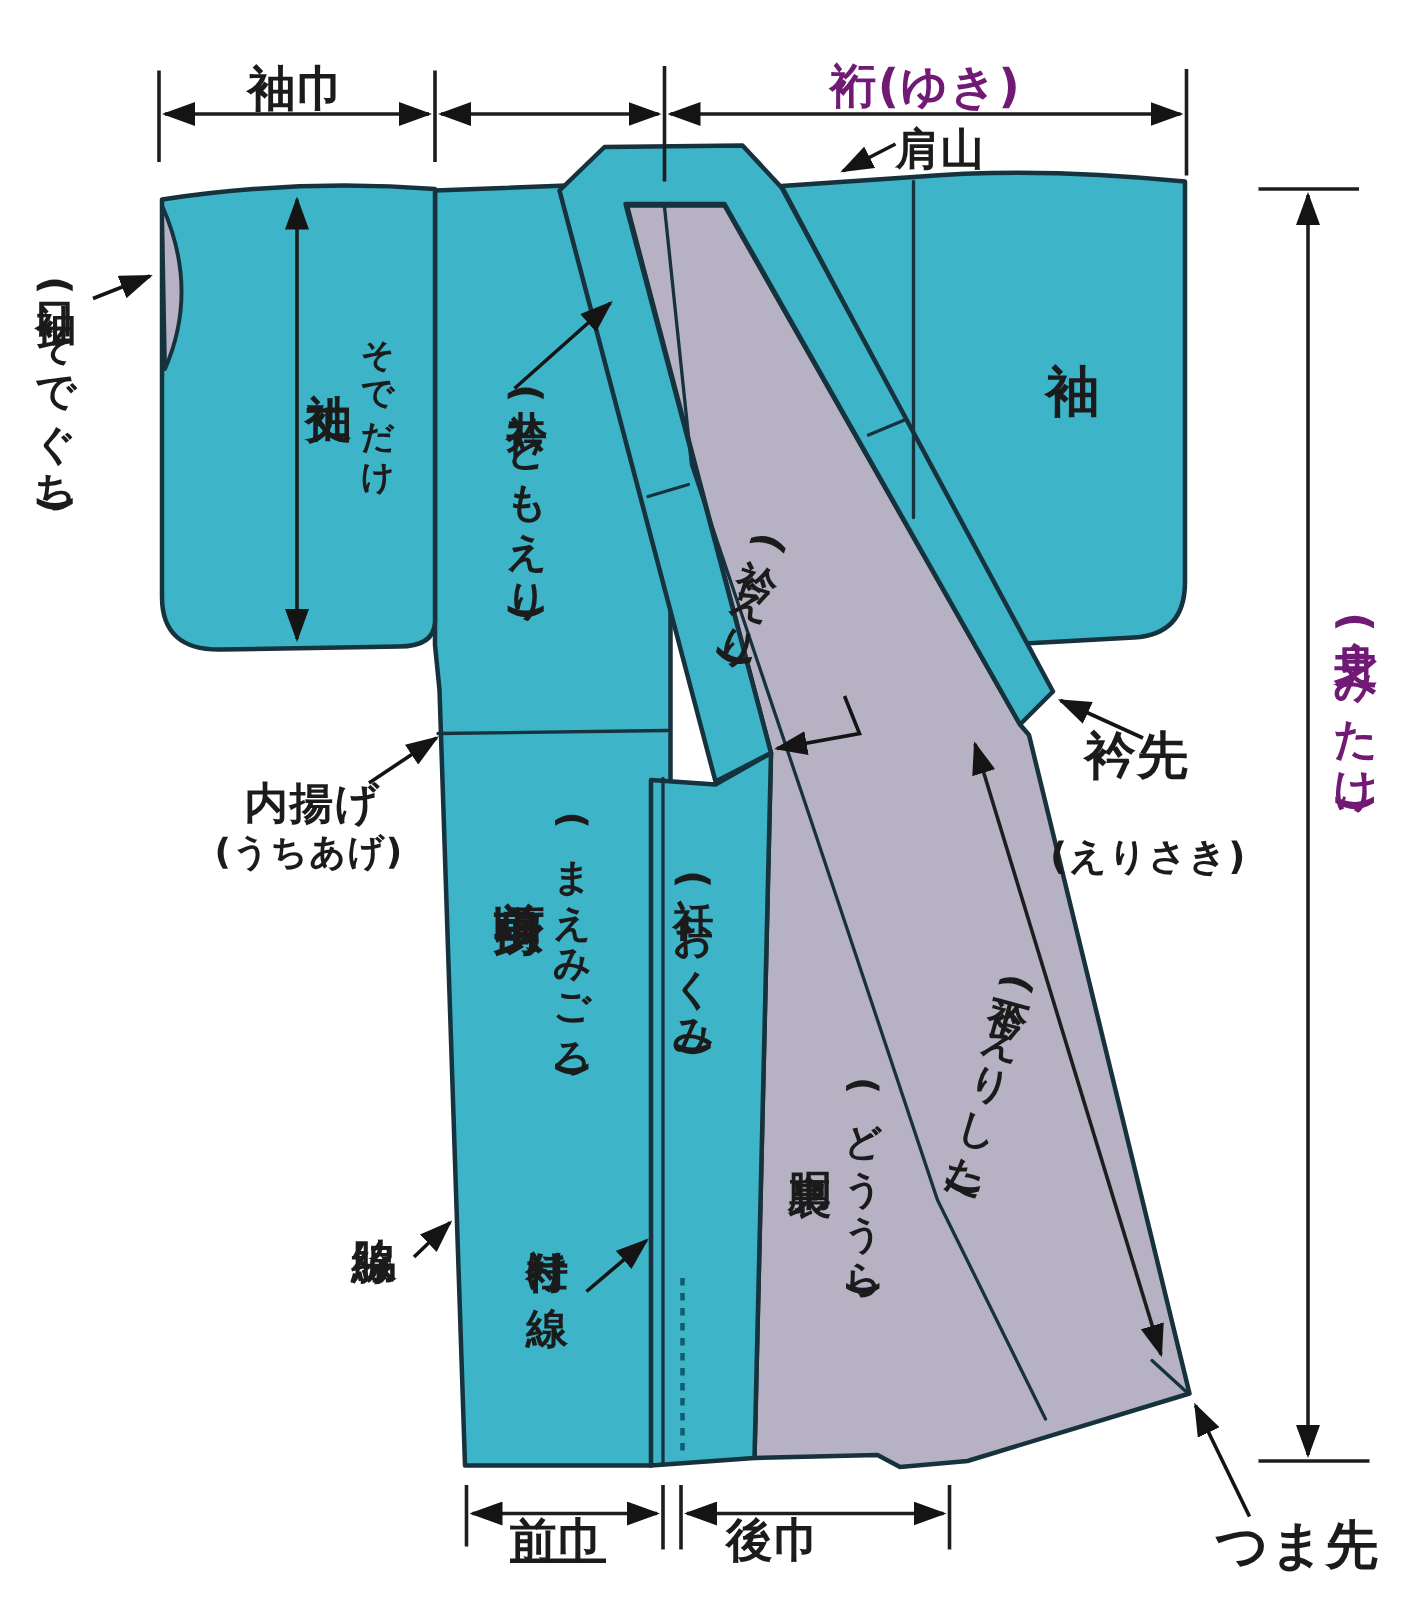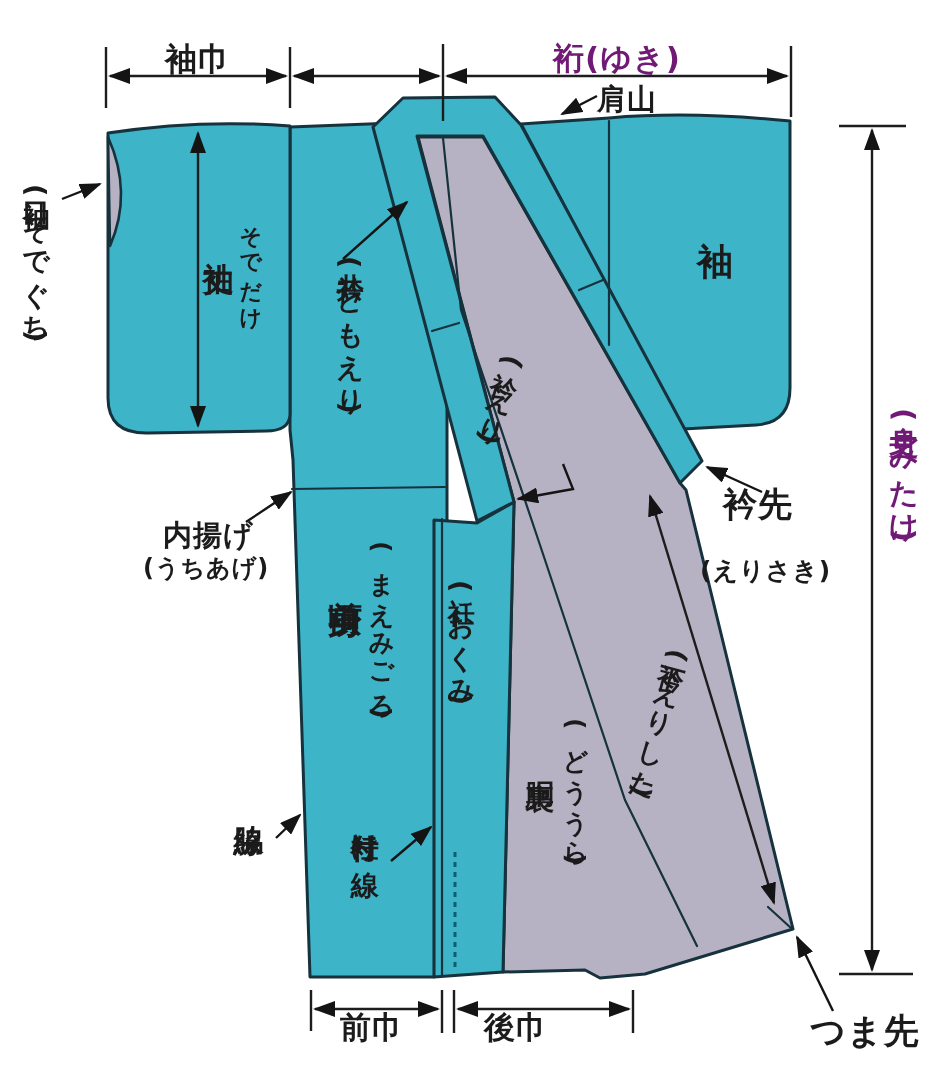--- a/index.html
+++ b/index.html
@@ -122,19 +122,19 @@
   <div class="lbl v" style="left:562px;top:718px;font-size:25px;">(どううら)</div>
   <div class="lbl v" style="left:524px;top:758px;font-size:29px;">胴裏</div>
   <div class="lbl v rot15" style="left:666px;top:646px;font-size:26px;">衿下(えりした)</div>
 
   <div class="lbl" style="left:723px;top:486px;font-size:34px;">衿先</div>
   <div class="lbl" style="left:700px;top:517px;font-size:25px;margin-top:40px;">(えりさき)</div>
 
   <div class="lbl v" style="left:232px;top:801px;font-size:30px;">脇線</div>
   <div class="lbl v" style="left:349px;top:811px;font-size:28px;">衽付け線</div>
 
-  <div class="lbl" style="left:340px;top:1011px;font-size:31px;">前巾</div>
+  <div class="lbl" style="left:340px;top:1011px;font-size:31px;text-decoration:underline;">前巾</div>
   <div class="lbl" style="left:484px;top:1011px;font-size:31px;">後巾</div>
   <div class="lbl" style="left:810px;top:1013px;font-size:35px;">つま先</div>
 
   <div class="lbl v red" style="left:888px;top:404px;font-size:29px;">身丈(みたけ)</div>
 
 </div>
 
 </body></html>

